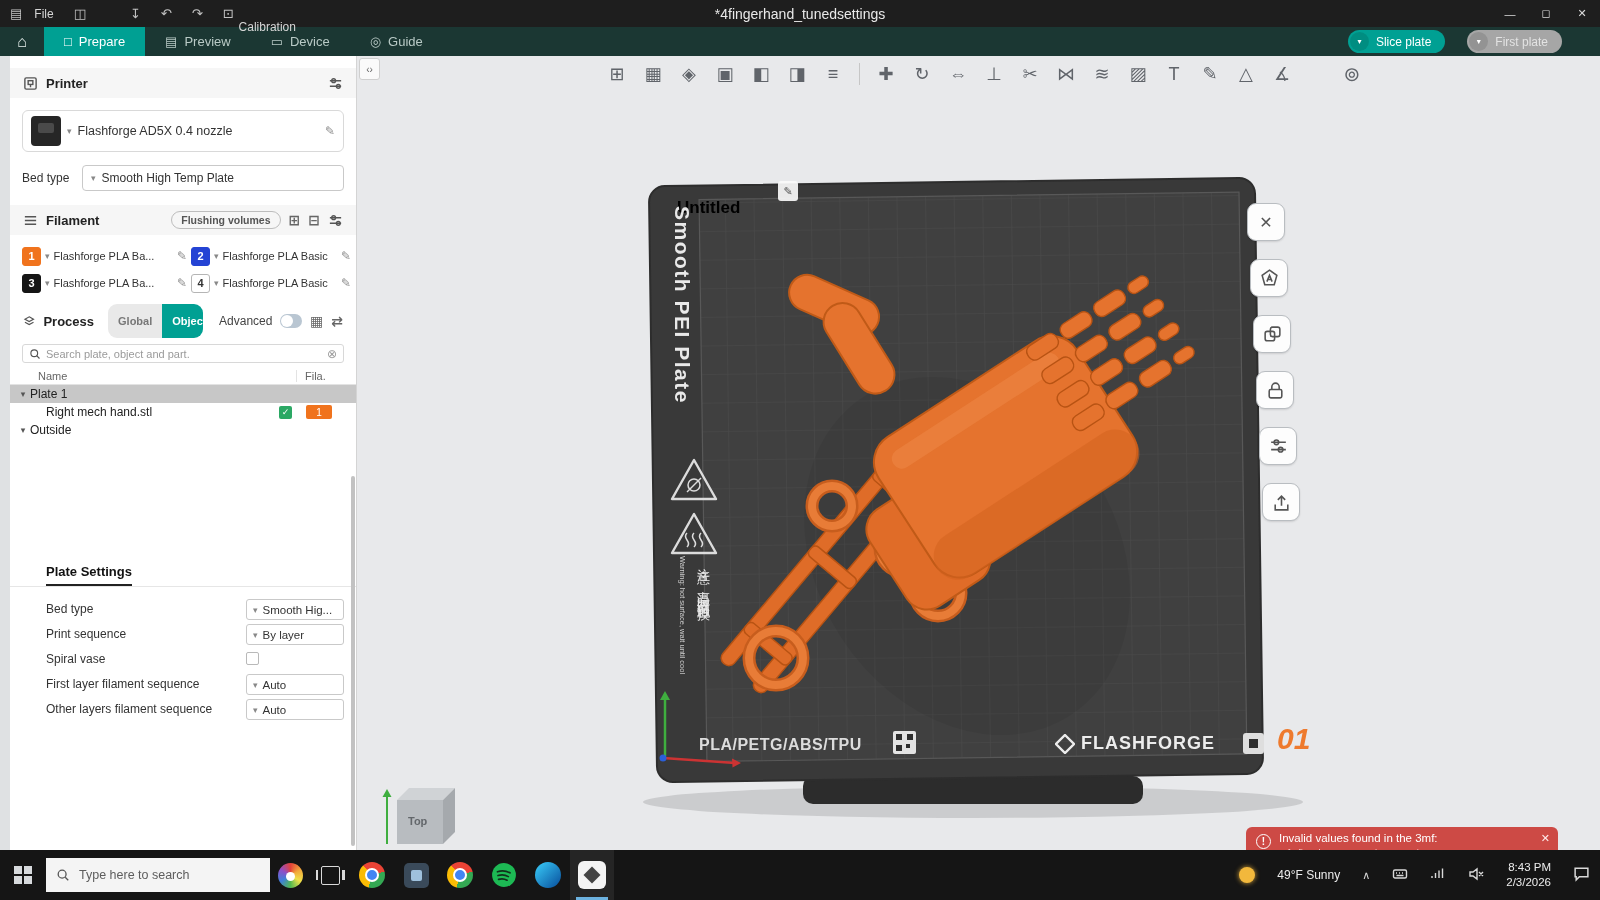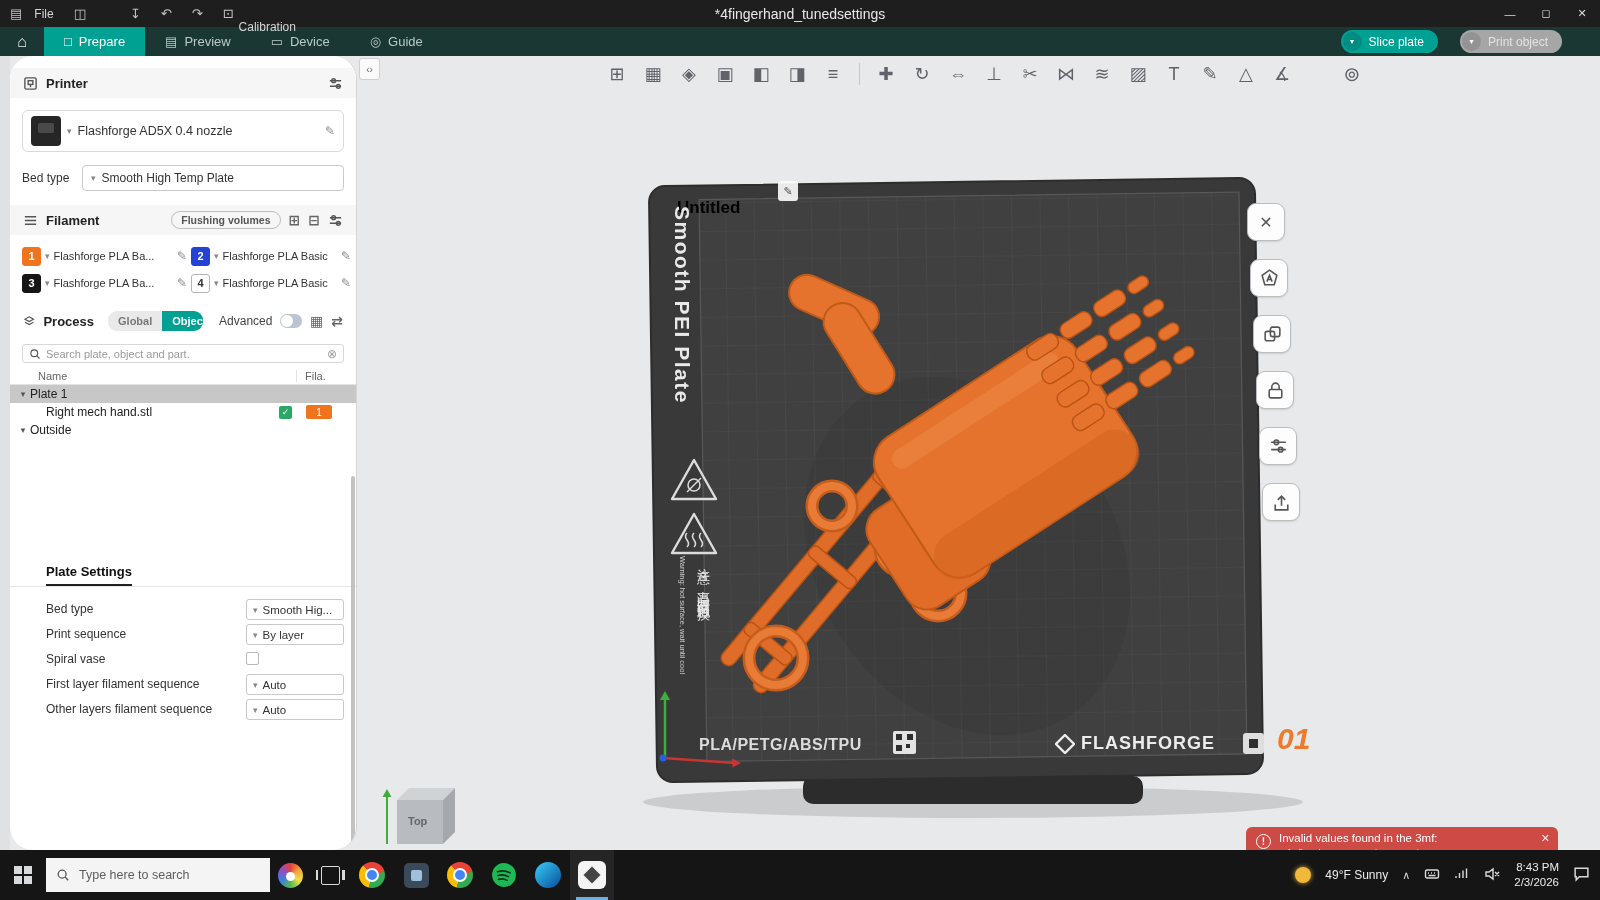--- a/index.html
+++ b/index.html
@@ -27,21 +27,21 @@
   .nav-right { margin-left:auto; display:flex; gap:22px; margin-right:38px; }
   .pill { height:23px; border-radius:12px; display:flex; align-items:center; padding:2px; gap:7px; font-size:12px; }
   .pill .pc { width:19px; height:19px; border-radius:50%; display:flex; align-items:center; justify-content:center; font-size:8px; color:#fff; }
   .pill-slice { background:#00a093; color:#fff; padding-right:14px; }
   .pill-slice .pc { background:#008d81; }
   .pill-print { background:#a6a6a6; color:#e3e3e3; padding-right:14px; }
   .pill-print .pc { background:#939393; }
 
   
   .gutter { position:absolute; left:0; top:56px; width:10px; height:794px; background:#dfe1e3; }
-  .sidebar { position:absolute; left:10px; top:56px; width:347px; height:794px; background:#fff; border-right:1px solid #d4d4d4; overflow:hidden;border-radius:23px; }
+  .sidebar { position:absolute; left:10px; top:56px; width:347px; height:794px; background:#fff; border-right:1px solid #d4d4d4; overflow:hidden; }
   .sb-scroll { position:absolute; right:1px; top:420px; width:4px; height:370px; background:#c2c2c2; border-radius:2px; }
   .sec-head { display:flex; align-items:center; gap:8px; height:30px; padding:0 13px; background:#f6f6f6; font-size:13px; font-weight:bold; color:#222; }
   .sec-head .sp { flex:1; }
   .sico { width:15px; height:15px; }
   .sico * { stroke:#555; fill:none; stroke-width:1.5; }
   .printer-box { margin:12px 12px 0; border:1px solid #d9d9d9; border-radius:6px; height:42px; display:flex; align-items:center; padding:0 8px; gap:6px; }
   .printer-thumb { width:30px; height:30px; background:#262626; border-radius:4px; position:relative; flex:none; }
   .printer-thumb::after { content:""; position:absolute; left:7px; top:7px; width:16px; height:10px; background:#4a4a4a; border-radius:2px; }
   .chev { color:#888; font-size:9px; }
   .grow { flex:1; overflow:hidden; white-space:nowrap; }
@@ -49,21 +49,21 @@
   .bed-row { display:flex; align-items:center; margin:13px 12px 0; gap:8px; }
   .bed-label { width:52px; font-size:12px; color:#333; }
   .select { flex:1; height:26px; border:1px solid #c9c9c9; border-radius:4px; display:flex; align-items:center; gap:6px; padding:0 8px; font-size:12px; background:#fff; }
   .flush-pill { height:18px; border:1px solid #bdbdbd; border-radius:9px; padding:0 9px; font-size:10.5px; color:#555; display:flex; align-items:center; }
   .head-ic { font-size:14px; color:#666; }
   .fil-grid { display:grid; grid-template-columns:165px 160px; gap:5px 4px; padding:10px 12px 0; }
   .fil-slot { display:flex; align-items:center; gap:4px; height:22px; }
   .fil-badge { width:19px; height:19px; border-radius:3px; border:1px solid transparent; font-size:11px; font-weight:bold; display:flex; align-items:center; justify-content:center; flex:none; }
   .fil-name { font-size:11px; color:#333; flex:1; overflow:hidden; white-space:nowrap; }
   .proc-head { margin-top:12px; background:#fff; }
-  .seg { display:flex; height:20px; border-radius:9px; overflow:hidden; font-size:11px; }
+  .seg { display:flex; height:34px; border-radius:9px; overflow:hidden; font-size:11px; }
   .seg span { display:flex; align-items:center; padding:0 10px; }
   .seg-l { background:#e9e9e9; color:#777; }
   .seg-r { background:#00a093; color:#fff; }
   .adv { font-size:12px; color:#444; font-weight:normal; }
   .switch { width:26px; height:14px; border-radius:7px; background:#b9c6d2; position:relative; }
   .switch::after { content:""; position:absolute; left:1px; top:1px; width:12px; height:12px; border-radius:50%; background:#fff; }
   .search-row { margin:8px 12px 0; height:19px; border:1px solid #d8d8d8; border-radius:3px; display:flex; align-items:center; padding:0 6px; gap:5px; }
   .search-row input { border:none; outline:none; flex:1; font-size:11px; color:#444; background:transparent; }
   .search-row input::placeholder { color:#9a9a9a; }
   .clear-ic { color:#9a9a9a; font-size:12px; }
@@ -136,21 +136,21 @@
   .ic-chrome::before { content:""; position:absolute; inset:6px; background:#4285f4; border:2px solid #fff; border-radius:50%; }
   .ic-dark { width:25px; height:25px; border-radius:5px; background:#3a4a5a; position:relative; }
   .ic-dark::after { content:""; position:absolute; inset:7px; background:#9fc1dd; border-radius:2px; }
   .ic-edge { width:26px; height:26px; border-radius:50%; background:linear-gradient(135deg,#35c1f1 10%,#0c59a4 90%); }
   .app-svg { width:26px; height:26px; }
   .ic-slicer { width:28px; height:28px; background:#f4f4f4; border-radius:6px; display:flex; align-items:center; justify-content:center; }
   .ic-slicer i { width:12px; height:12px; background:#444; transform:rotate(45deg); display:block; }
   .tk-slot { position:relative; width:44px; height:50px; display:flex; align-items:center; justify-content:center; }
   .tk-slot.active { background:#252525; }
   .tk-slot.active::after { content:""; position:absolute; left:6px; right:6px; bottom:0; height:3px; background:#6cb2e0; }
-  .tray { margin-left:auto; display:flex; align-items:center; gap:14px; padding-right:10px; }
+  .tray { margin-left:auto; display:flex; align-items:center; gap:22px; padding-right:10px; }
   .sun { width:16px; height:16px; border-radius:50%; background:#f2b83c; box-shadow:0 0 4px 1px rgba(242,184,60,.6); }
   .tray-txt { font-size:12px; color:#ececec; }
   .tray-chev { font-size:11px; color:#d9d9d9; }
   .trico { width:16px; height:16px; }
   .trico * { stroke:#d9d9d9; fill:none; stroke-width:1.4; }
   .clock { text-align:right; font-size:11.5px; line-height:1.3; color:#ececec; }
   .ac-ic { width:17px; height:17px; }
 </style>
 </head>
 <body>
@@ -202,21 +202,21 @@
           <span>Guide</span>
         </button>
       </div>
     <div class="nav-right">
       <button class="pill pill-slice">
         <span class="pc">▾</span>
         <span>Slice plate</span>
       </button>
       <button class="pill pill-print">
         <span class="pc">▾</span>
-        <span>Print object</span>
+        <span>First plate</span>
       </button>
     </div>
   </nav>
 
   <div class="gutter"></div>
 
   <aside class="sidebar">
     <div style="height:12px"></div>
     <div class="sec-head">
       <svg class="sico" viewBox="0 0 16 16">

